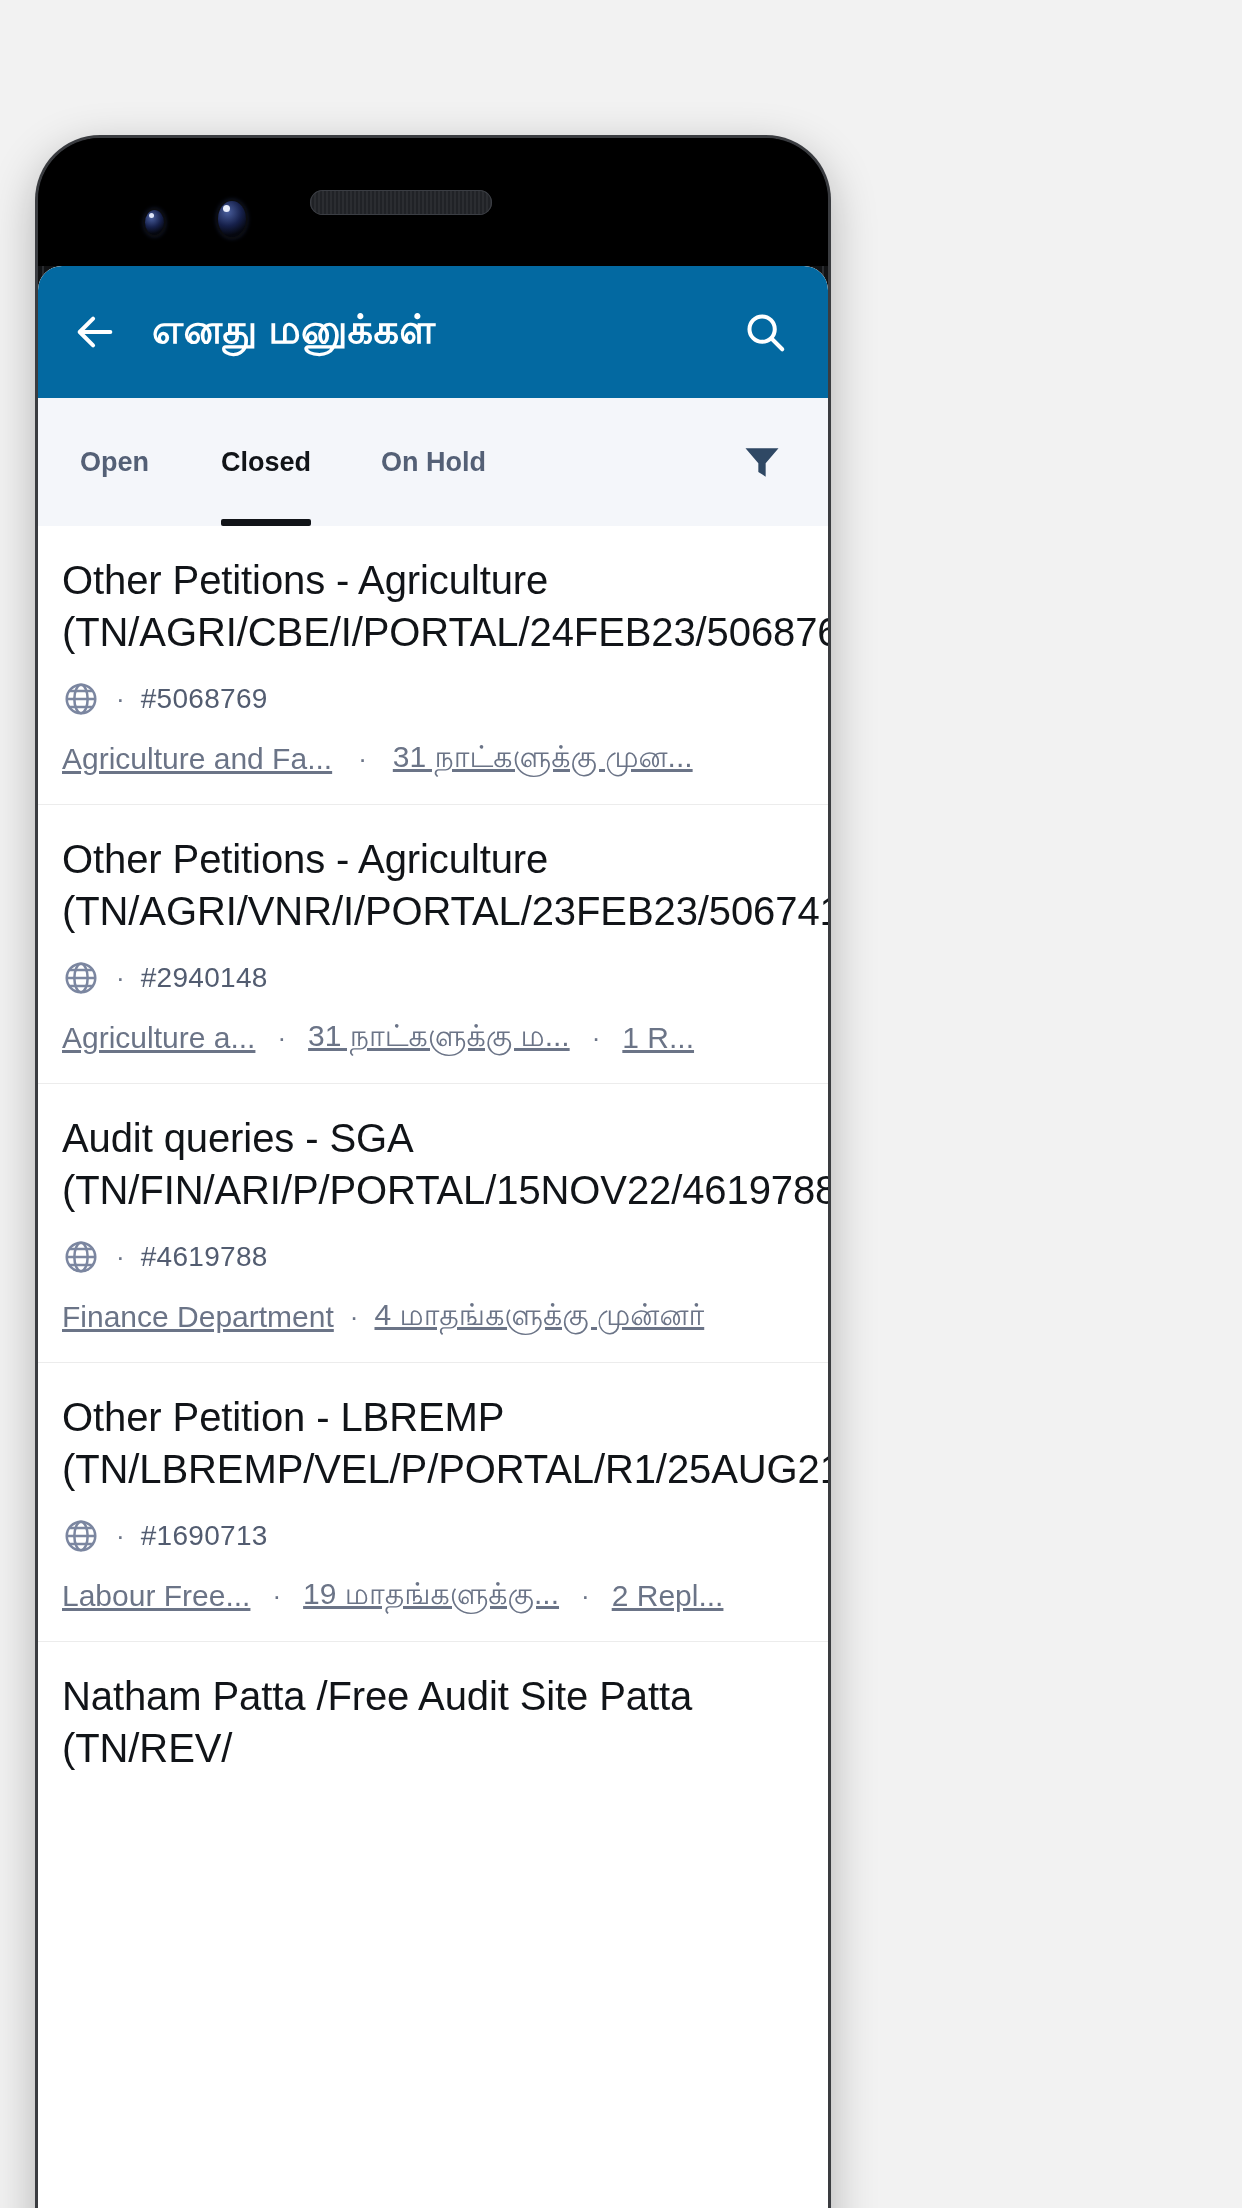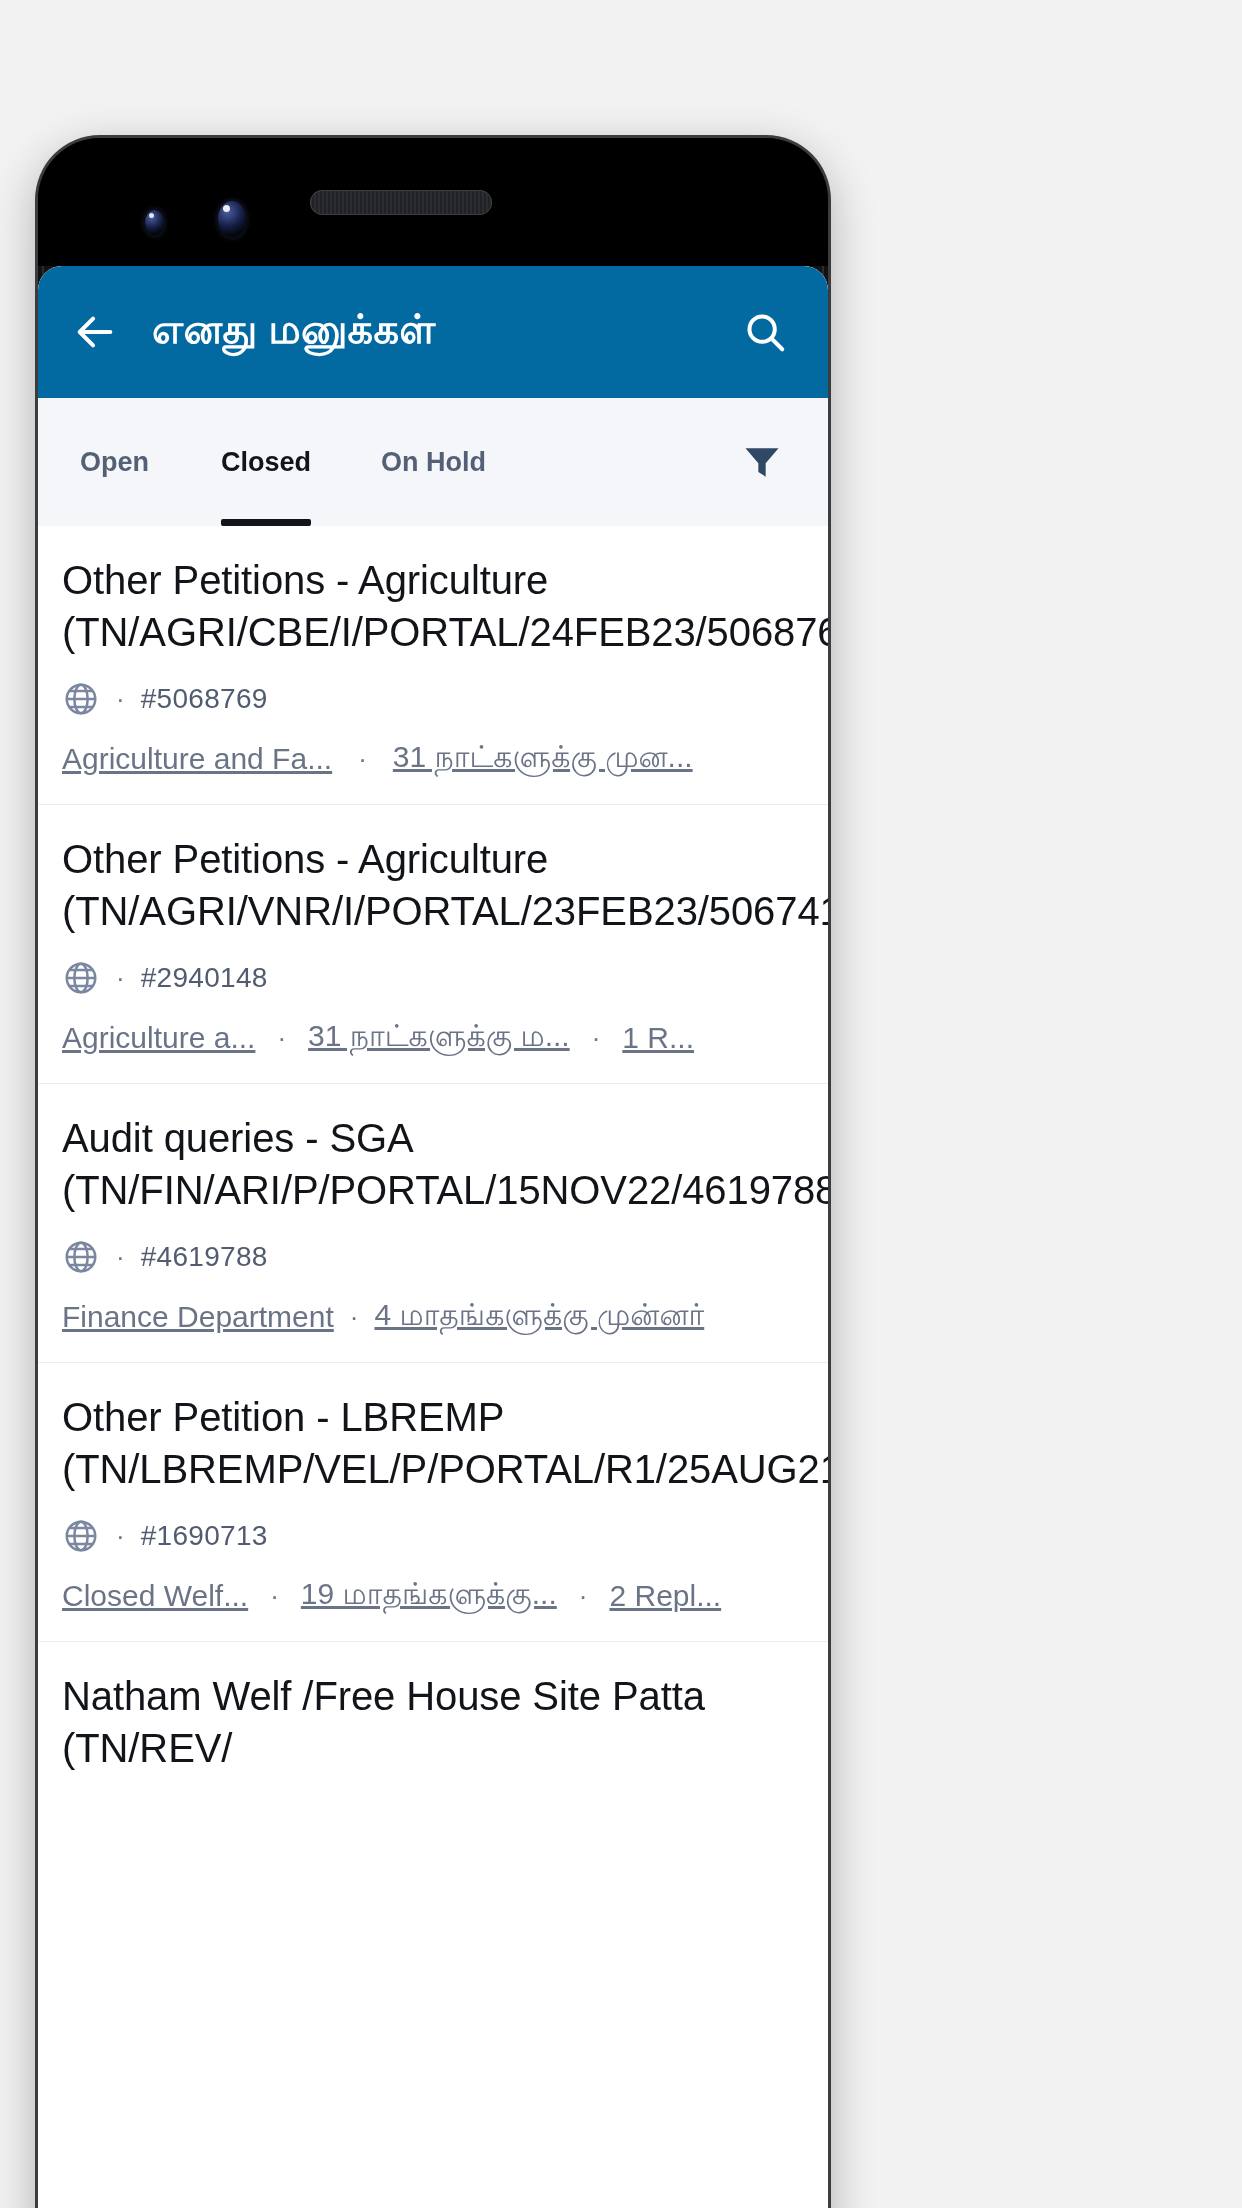--- a/index.html
+++ b/index.html
@@ -268,27 +268,27 @@
         <div class="card-meta">
           <svg class="globe" viewBox="0 0 24 24">
             <circle cx="12" cy="12" r="9" fill="none" stroke="#7b86a0" stroke-width="1.6"></circle>
             <ellipse cx="12" cy="12" rx="4.2" ry="9" fill="none" stroke="#7b86a0" stroke-width="1.6"></ellipse>
             <path d="M3 12h18M4.6 7h14.8M4.6 17h14.8" fill="none" stroke="#7b86a0" stroke-width="1.6"></path>
           </svg>
           <span class="dot">·</span>
           <span class="card-id">#1690713</span>
         </div>
         <div class="card-sub">
-          <span class="seg">Closed Welf...</span>
+          <span class="seg">Labour Free...</span>
           <span class="dot" style="margin:0 22px;">·</span>
           <span class="seg">19 மாதங்களுக்கு...</span>
           <span class="dot" style="margin:0 22px;">·</span>
           <span class="seg">2 Repl...</span>
         </div>
       </div>
 
       <div class="card" style="border-bottom:none;">
-        <div class="card-title">Natham Welf /Free House Site Patta (TN/REV/</div>
+        <div class="card-title">Natham Patta /Free Audit Site Patta (TN/REV/</div>
       </div>
 
     </div>
   </div>
 </div>
 
 </body></html>

